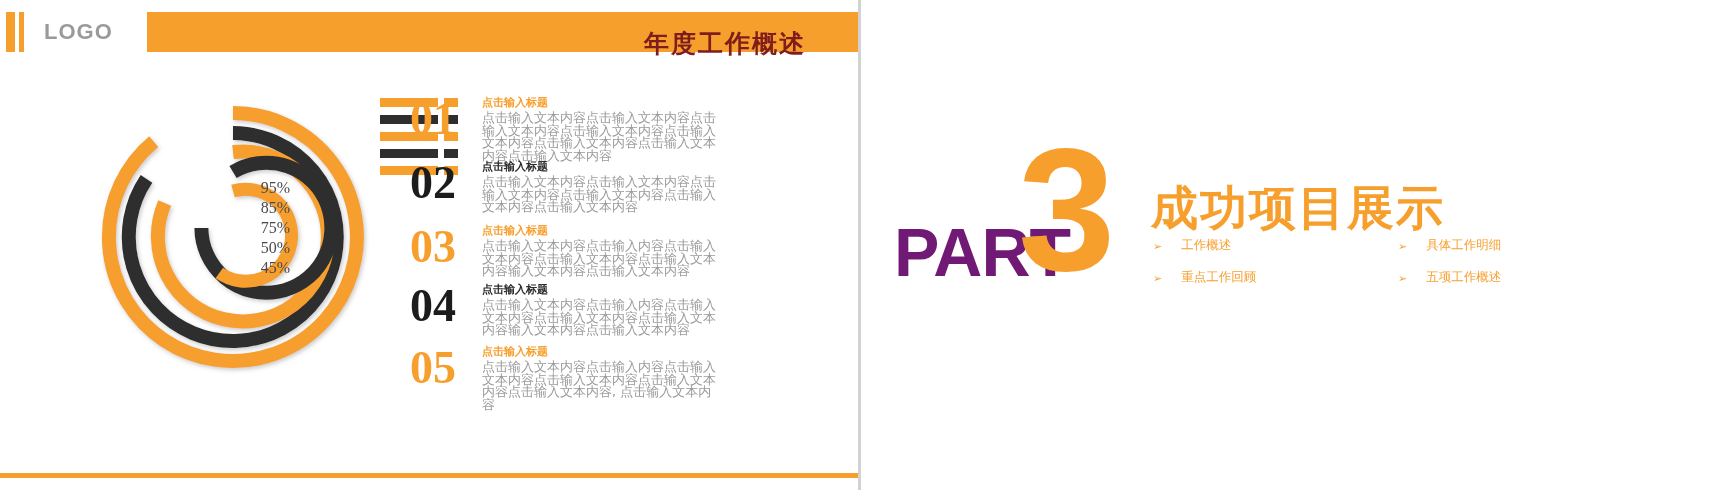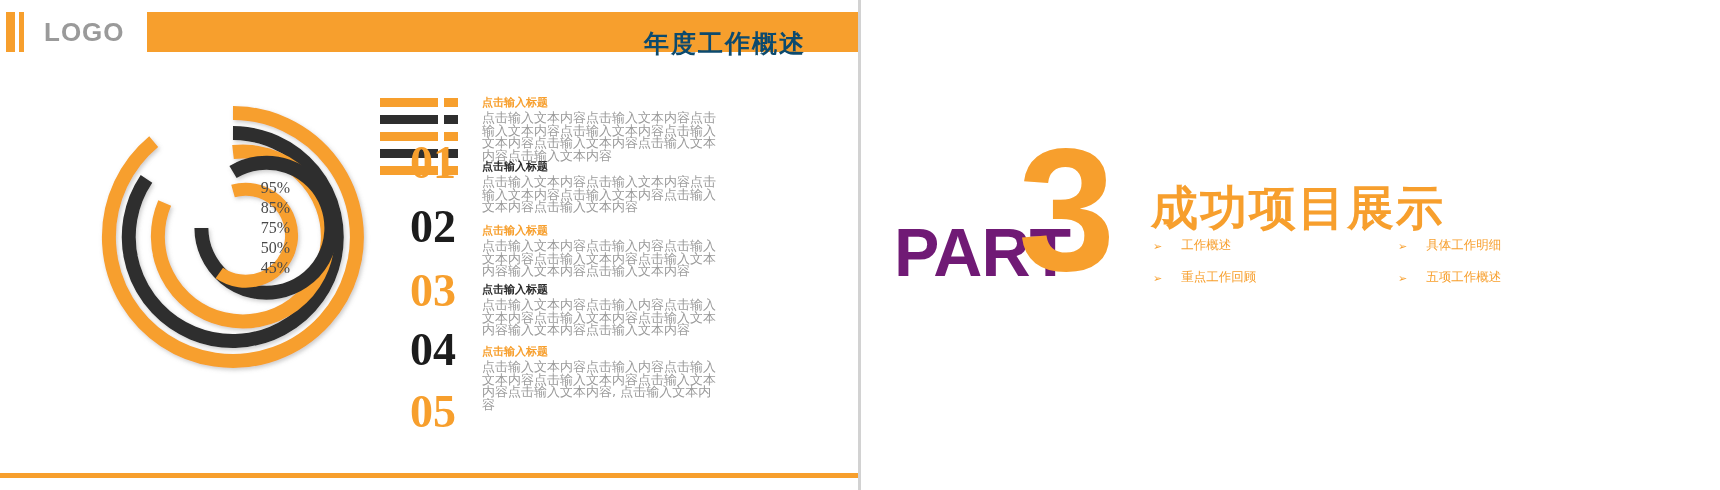--- a/index.html
+++ b/index.html
@@ -26,31 +26,31 @@
 
   
   .slide1{position:absolute;left:0;top:0;width:858px;height:490px;background:#fff;overflow:hidden;}
 
   .logo-marks{position:absolute;left:6px;top:12px;height:40px;display:flex;gap:4px;}
   .logo-bar{width:9px;height:40px;background:#f79f2d;}
   .logo-bar.thin{width:5px;}
 
   .logo-text{
     position:absolute;left:44px;top:14px;
-    font-size:26px;font-weight:bold;color:#9a9a9a;
+    font-size:22px;font-weight:bold;color:#9a9a9a;
     letter-spacing:1px;line-height:36px;
   }
 
   .title-bar{
     position:absolute;left:147px;top:12px;width:711px;height:40px;
     background:#f79f2d;
   }
   .title-bar-text{
     position:absolute;right:52px;top:17px;
-    color:#0c4a6e;font-size:25px;font-weight:bold;
+    color:#7f1d1d;font-size:25px;font-weight:bold;
     letter-spacing:2px;line-height:30px;
     font-family:"DejaVu Sans","Liberation Sans",sans-serif;
   }
 
   .footer-line{
     position:absolute;left:0;bottom:12px;width:858px;height:5px;background:#f79f2d;
   }
 
   
   .chart-wrap{position:absolute;left:78px;top:82px;width:310px;height:316px;}
@@ -68,21 +68,21 @@
   .bar-long{position:absolute;left:0;top:0;width:58px;height:9px;}
   .bar-short{position:absolute;left:64px;top:0;width:14px;height:9px;}
   .o{background:#f79f2d;}
   .k{background:#2e2e2e;}
 
   
   .item{position:absolute;display:flex;align-items:flex-start;}
   .item-num{
     font-family:"Liberation Serif","DejaVu Serif",serif;
     font-size:46px;font-weight:bold;line-height:46px;
-    width:72px;text-align:left;margin-top:44px;
+    width:72px;text-align:left;
   }
   .num-orange{color:#f79f2d;}
   .num-black{color:#1c1c1c;}
   .item-body{width:238px;}
   .item-title{
     font-size:11px;font-weight:bold;line-height:14px;margin-bottom:2px;
     font-family:"DejaVu Sans","Liberation Sans",sans-serif;
   }
   .t-orange{color:#f79f2d;}
   .t-black{color:#2b2b2b;}

